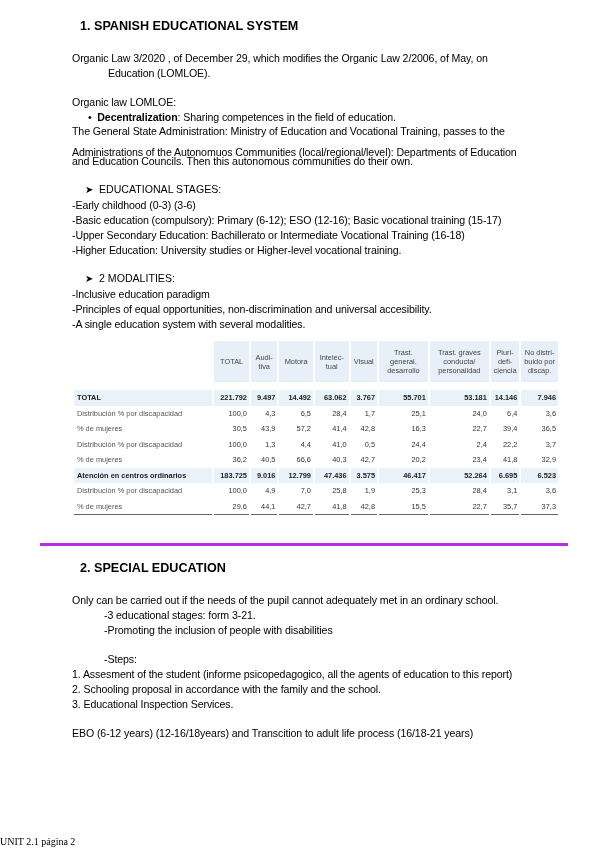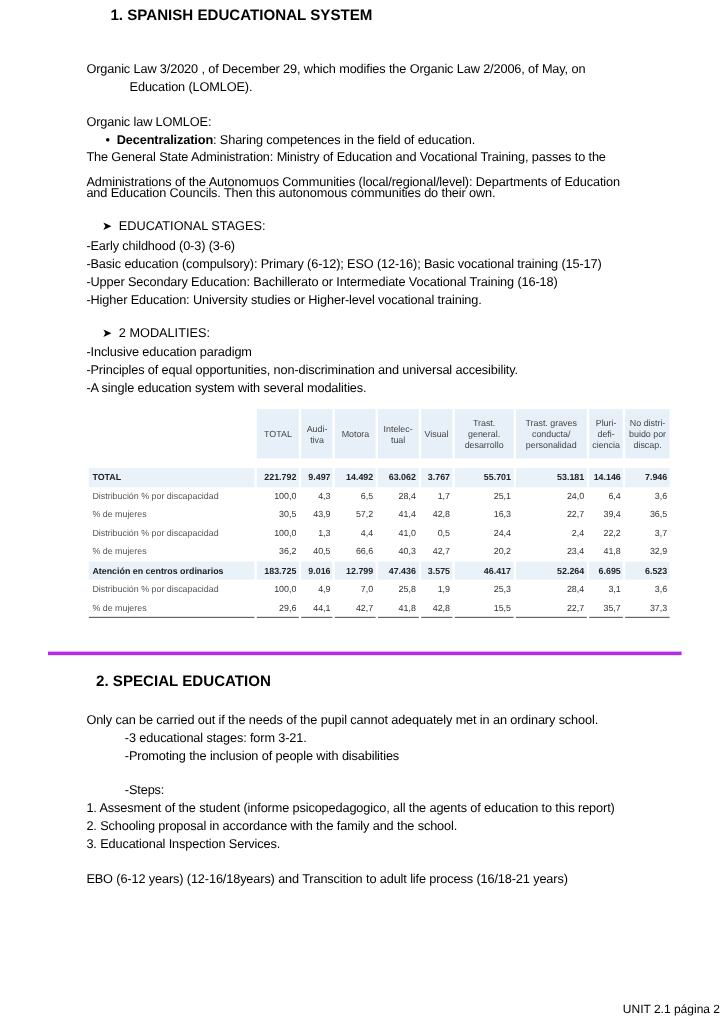--- a/index.html
+++ b/index.html
@@ -16,28 +16,28 @@
   .tbl table { border-collapse:separate; border-spacing:2px 0; width:100%; }
   .tbl th { background:#e7f0f8; font-weight:normal; color:#444; padding:2px 1px; text-align:center; line-height:9px; height:37px; vertical-align:middle; }
   .tbl th.blank { background:transparent; }
   .tbl td { padding:0 2px; height:15.5px; text-align:right; white-space:nowrap; }
   .tbl td.lbl { text-align:left; padding-left:3px; color:#555; }
   .tbl tr.bold td { background:#e9f1f9; font-weight:bold; color:#222; }
   .tbl tr.bold td.lbl { color:#222; }
   .tbl tr.last td { border-bottom:1.5px solid #666; }
   .tbl .gap td { height:8px; }
   .divider { position:absolute; left:40px; top:543px; width:528px; height:3px; background:#b52ee6; }
-  .footer { position:absolute; left:0; width:600px; top:836px; text-align:right; font-family:Liberation Sans, sans-serif; font-size:10px; }
+  .footer { position:absolute; left:0; width:600px; top:836px; text-align:left; font-family:Liberation Serif, serif; font-size:10px; }
 </style>
 </head>
 <body>
 
 <div class="page">
 
-  <div class="h1" style="left:80px;top:6px;margin-left:12px;">1.   SPANISH EDUCATIONAL SYSTEM</div>
+  <div class="h1" style="left:80px;top:19px;">1.   SPANISH EDUCATIONAL SYSTEM</div>
 
   <div class="t" style="left:72px;top:51px;">Organic Law 3/2020 , of December 29, which modifies the Organic Law 2/2006, of May, on</div>
   <div class="t" style="left:72px;top:66px;margin-left:36px;">Education (LOMLOE).</div>
 
   <div class="t" style="left:72px;top:95px;">Organic law LOMLOE:</div>
 
   <div class="t" style="left:88px;top:110px;">
     <span>•&nbsp;&nbsp;</span><span class="b">Decentralization</span><span>: Sharing competences in the field of education.</span>
   </div>
 

